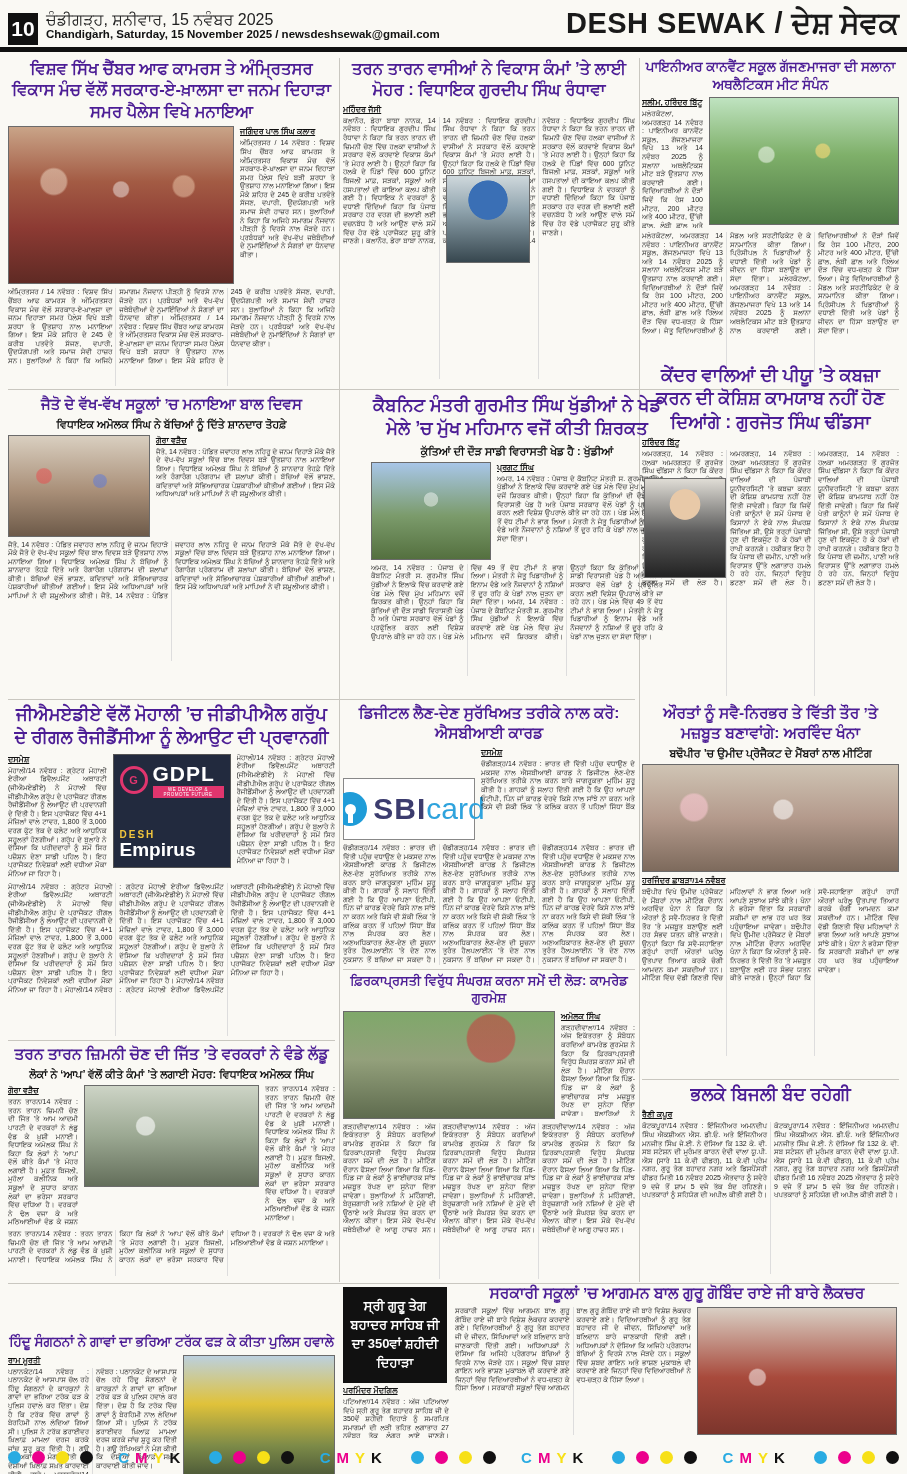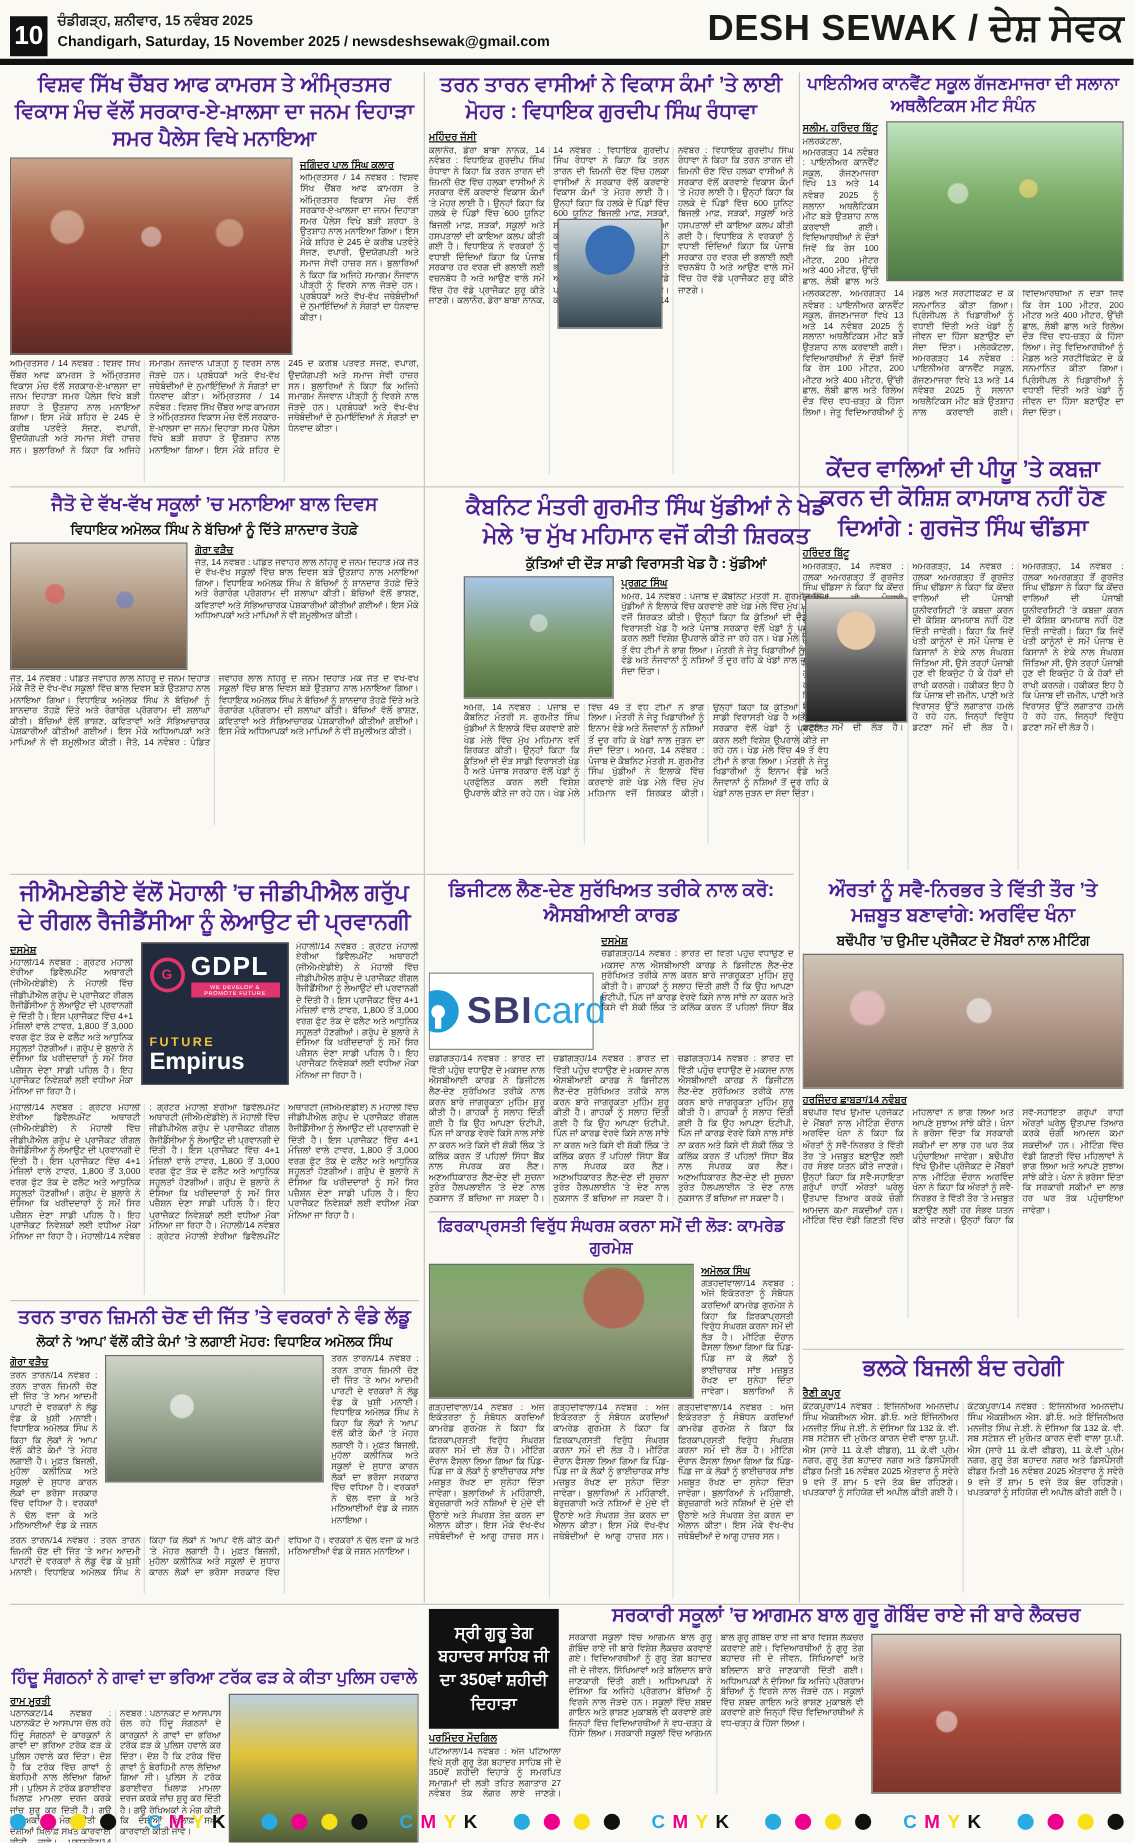--- a/index.html
+++ b/index.html
@@ -8,21 +8,21 @@
     background:#faf9f4;
     font-family:"Liberation Sans","DejaVu Sans",sans-serif;
     color:#1a1a1a;overflow:hidden;
   }
   
   .pagenum{
     position:absolute;left:8px;top:13px;width:30px;height:32px;
     background:#111;color:#fff;font-weight:bold;font-size:21px;
     display:flex;align-items:center;justify-content:center;
   }
-  .date-pa{position:absolute;left:46px;top:11px;font-size:11px;font-weight:bold;color:#222;}
+  .date-pa{position:absolute;left:46px;top:11px;font-size:16px;font-weight:normal;color:#222;}
   .date-en{position:absolute;left:46px;top:28px;font-size:11.5px;font-weight:bold;color:#111;}
   .masthead{
     position:absolute;right:8px;top:6px;text-align:right;white-space:nowrap;
     font-weight:bold;
   }
   .masthead .en{font-size:29px;letter-spacing:.5px;}
   .masthead .pa{font-size:30px;}
   .headrule{position:absolute;left:0;top:47px;width:907px;height:5px;background:#111;}
   
   .vline{position:absolute;width:1px;background:#c9c7c0;}
@@ -217,21 +217,21 @@
     </div>
     <div class="gdpl" style="width:118px;height:114px;">
       <div class="gdpl-top">
         <div class="gdpl-logo">G</div>
         <div>
           <div class="gdpl-brand">GDPL</div>
           <div class="gdpl-tag">WE DEVELOP &amp; PROMOTE FUTURE</div>
         </div>
       </div>
       <div>
-        <div class="gdpl-regal">FUTURE</div>
+        <div class="gdpl-regal">DESH</div>
         <div class="gdpl-emp">Empirus</div>
       </div>
     </div>
     <div class="side">
       <div class="body" style="height:122px;">ਮੋਹਾਲੀ/14 ਨਵੰਬਰ : ਗ੍ਰੇਟਰ ਮੋਹਾਲੀ ਏਰੀਆ ਡਿਵੈਲਪਮੈਂਟ ਅਥਾਰਟੀ (ਜੀਐਮਏਡੀਏ) ਨੇ ਮੋਹਾਲੀ ਵਿੱਚ ਜੀਡੀਪੀਐਲ ਗਰੁੱਪ ਦੇ ਪ੍ਰਾਜੈਕਟ ਰੀਗਲ ਰੈਜੀਡੈਂਸੀਆ ਨੂੰ ਲੇਆਉਟ ਦੀ ਪ੍ਰਵਾਨਗੀ ਦੇ ਦਿੱਤੀ ਹੈ। ਇਸ ਪ੍ਰਾਜੈਕਟ ਵਿੱਚ 4+1 ਮੰਜ਼ਿਲਾਂ ਵਾਲੇ ਟਾਵਰ, 1,800 ਤੋਂ 3,000 ਵਰਗ ਫੁੱਟ ਤੱਕ ਦੇ ਫਲੈਟ ਅਤੇ ਆਧੁਨਿਕ ਸਹੂਲਤਾਂ ਹੋਣਗੀਆਂ। ਗਰੁੱਪ ਦੇ ਬੁਲਾਰੇ ਨੇ ਦੱਸਿਆ ਕਿ ਖਰੀਦਦਾਰਾਂ ਨੂੰ ਸਮੇਂ ਸਿਰ ਪਜ਼ੈਸ਼ਨ ਦੇਣਾ ਸਾਡੀ ਪਹਿਲ ਹੈ। ਇਹ ਪ੍ਰਾਜੈਕਟ ਨਿਵੇਸ਼ਕਾਂ ਲਈ ਵਧੀਆ ਮੌਕਾ ਮੰਨਿਆ ਜਾ ਰਿਹਾ ਹੈ।</div>
     </div>
   </div>
   <div class="body cols3" style="height:168px;">ਮੋਹਾਲੀ/14 ਨਵੰਬਰ : ਗ੍ਰੇਟਰ ਮੋਹਾਲੀ ਏਰੀਆ ਡਿਵੈਲਪਮੈਂਟ ਅਥਾਰਟੀ (ਜੀਐਮਏਡੀਏ) ਨੇ ਮੋਹਾਲੀ ਵਿੱਚ ਜੀਡੀਪੀਐਲ ਗਰੁੱਪ ਦੇ ਪ੍ਰਾਜੈਕਟ ਰੀਗਲ ਰੈਜੀਡੈਂਸੀਆ ਨੂੰ ਲੇਆਉਟ ਦੀ ਪ੍ਰਵਾਨਗੀ ਦੇ ਦਿੱਤੀ ਹੈ। ਇਸ ਪ੍ਰਾਜੈਕਟ ਵਿੱਚ 4+1 ਮੰਜ਼ਿਲਾਂ ਵਾਲੇ ਟਾਵਰ, 1,800 ਤੋਂ 3,000 ਵਰਗ ਫੁੱਟ ਤੱਕ ਦੇ ਫਲੈਟ ਅਤੇ ਆਧੁਨਿਕ ਸਹੂਲਤਾਂ ਹੋਣਗੀਆਂ। ਗਰੁੱਪ ਦੇ ਬੁਲਾਰੇ ਨੇ ਦੱਸਿਆ ਕਿ ਖਰੀਦਦਾਰਾਂ ਨੂੰ ਸਮੇਂ ਸਿਰ ਪਜ਼ੈਸ਼ਨ ਦੇਣਾ ਸਾਡੀ ਪਹਿਲ ਹੈ। ਇਹ ਪ੍ਰਾਜੈਕਟ ਨਿਵੇਸ਼ਕਾਂ ਲਈ ਵਧੀਆ ਮੌਕਾ ਮੰਨਿਆ ਜਾ ਰਿਹਾ ਹੈ। ਮੋਹਾਲੀ/14 ਨਵੰਬਰ : ਗ੍ਰੇਟਰ ਮੋਹਾਲੀ ਏਰੀਆ ਡਿਵੈਲਪਮੈਂਟ ਅਥਾਰਟੀ (ਜੀਐਮਏਡੀਏ) ਨੇ ਮੋਹਾਲੀ ਵਿੱਚ ਜੀਡੀਪੀਐਲ ਗਰੁੱਪ ਦੇ ਪ੍ਰਾਜੈਕਟ ਰੀਗਲ ਰੈਜੀਡੈਂਸੀਆ ਨੂੰ ਲੇਆਉਟ ਦੀ ਪ੍ਰਵਾਨਗੀ ਦੇ ਦਿੱਤੀ ਹੈ। ਇਸ ਪ੍ਰਾਜੈਕਟ ਵਿੱਚ 4+1 ਮੰਜ਼ਿਲਾਂ ਵਾਲੇ ਟਾਵਰ, 1,800 ਤੋਂ 3,000 ਵਰਗ ਫੁੱਟ ਤੱਕ ਦੇ ਫਲੈਟ ਅਤੇ ਆਧੁਨਿਕ ਸਹੂਲਤਾਂ ਹੋਣਗੀਆਂ। ਗਰੁੱਪ ਦੇ ਬੁਲਾਰੇ ਨੇ ਦੱਸਿਆ ਕਿ ਖਰੀਦਦਾਰਾਂ ਨੂੰ ਸਮੇਂ ਸਿਰ ਪਜ਼ੈਸ਼ਨ ਦੇਣਾ ਸਾਡੀ ਪਹਿਲ ਹੈ। ਇਹ ਪ੍ਰਾਜੈਕਟ ਨਿਵੇਸ਼ਕਾਂ ਲਈ ਵਧੀਆ ਮੌਕਾ ਮੰਨਿਆ ਜਾ ਰਿਹਾ ਹੈ। ਮੋਹਾਲੀ/14 ਨਵੰਬਰ : ਗ੍ਰੇਟਰ ਮੋਹਾਲੀ ਏਰੀਆ ਡਿਵੈਲਪਮੈਂਟ ਅਥਾਰਟੀ (ਜੀਐਮਏਡੀਏ) ਨੇ ਮੋਹਾਲੀ ਵਿੱਚ ਜੀਡੀਪੀਐਲ ਗਰੁੱਪ ਦੇ ਪ੍ਰਾਜੈਕਟ ਰੀਗਲ ਰੈਜੀਡੈਂਸੀਆ ਨੂੰ ਲੇਆਉਟ ਦੀ ਪ੍ਰਵਾਨਗੀ ਦੇ ਦਿੱਤੀ ਹੈ। ਇਸ ਪ੍ਰਾਜੈਕਟ ਵਿੱਚ 4+1 ਮੰਜ਼ਿਲਾਂ ਵਾਲੇ ਟਾਵਰ, 1,800 ਤੋਂ 3,000 ਵਰਗ ਫੁੱਟ ਤੱਕ ਦੇ ਫਲੈਟ ਅਤੇ ਆਧੁਨਿਕ ਸਹੂਲਤਾਂ ਹੋਣਗੀਆਂ। ਗਰੁੱਪ ਦੇ ਬੁਲਾਰੇ ਨੇ ਦੱਸਿਆ ਕਿ ਖਰੀਦਦਾਰਾਂ ਨੂੰ ਸਮੇਂ ਸਿਰ ਪਜ਼ੈਸ਼ਨ ਦੇਣਾ ਸਾਡੀ ਪਹਿਲ ਹੈ। ਇਹ ਪ੍ਰਾਜੈਕਟ ਨਿਵੇਸ਼ਕਾਂ ਲਈ ਵਧੀਆ ਮੌਕਾ ਮੰਨਿਆ ਜਾ ਰਿਹਾ ਹੈ।</div>
 </section>
 

